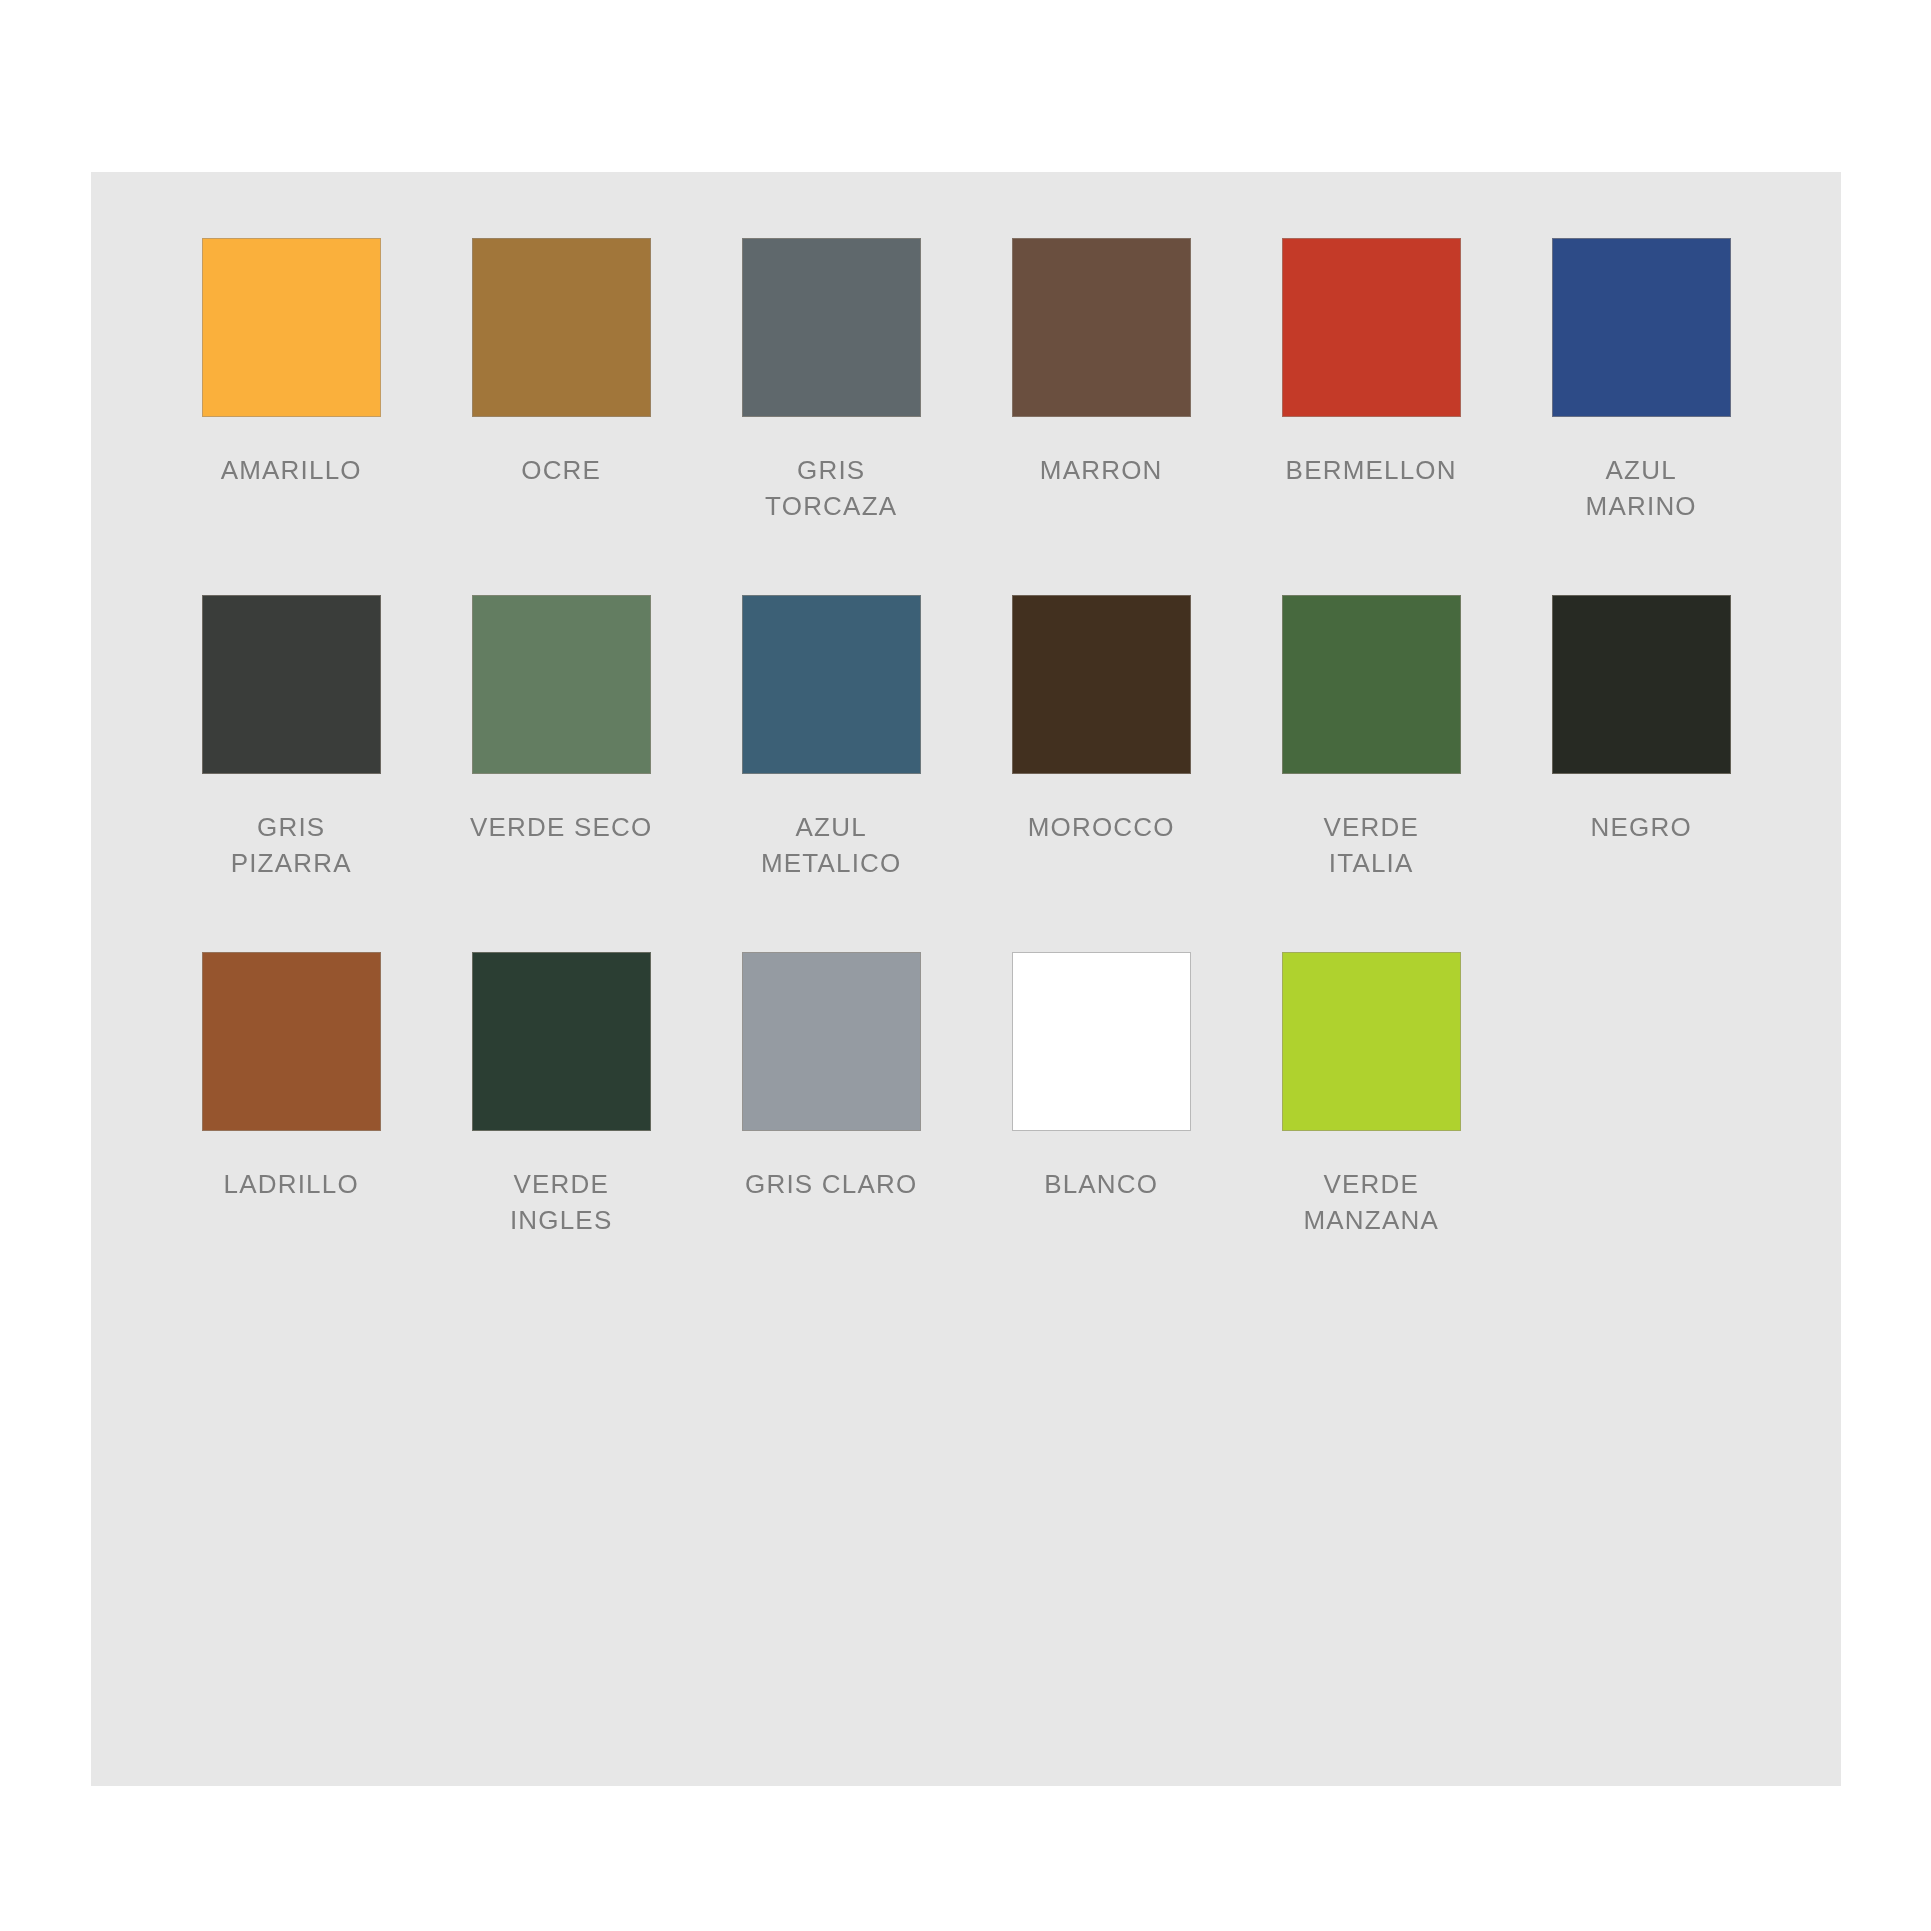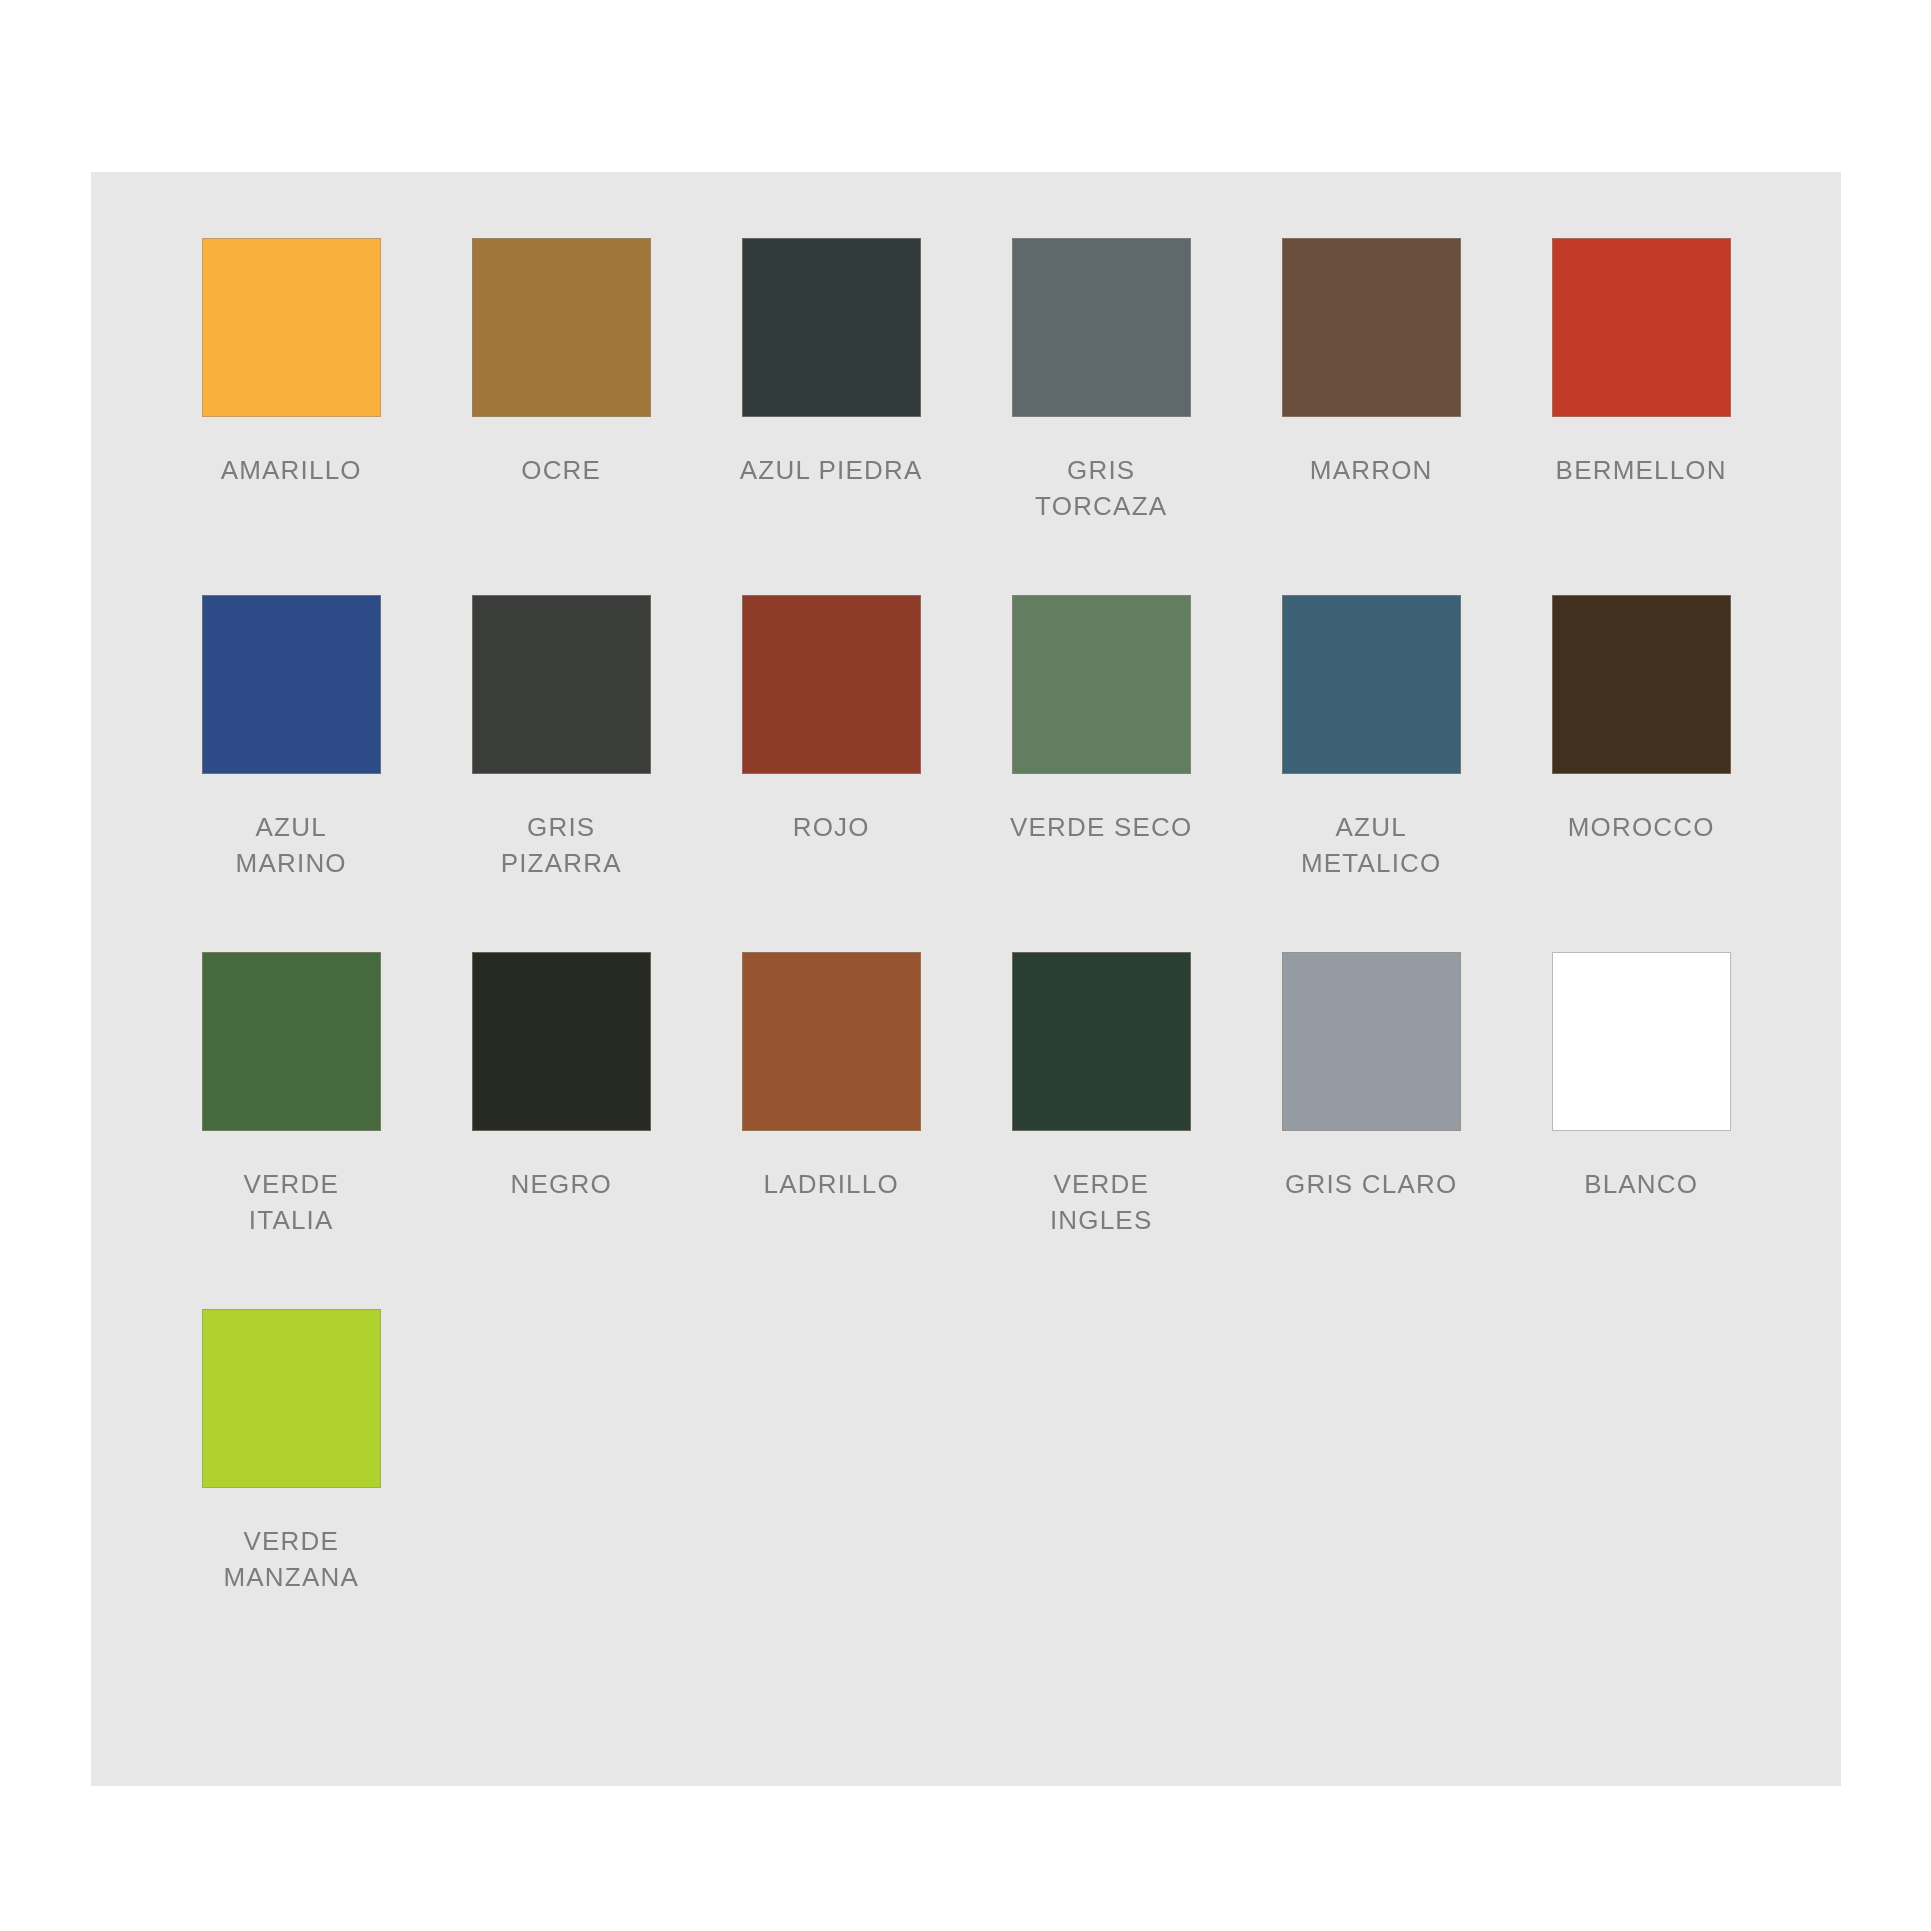--- a/index.html
+++ b/index.html
@@ -75,24 +75,20 @@
     <div id="swatch-grid">
         <div class="swatch-cell">
           <div class="swatch-chip" title="AMARILLO" style="background: rgb(250, 176, 60);"></div>
           <div class="swatch-label">AMARILLO</div>
         </div>
         <div class="swatch-cell">
           <div class="swatch-chip" title="OCRE" style="background: rgb(161, 118, 58);"></div>
           <div class="swatch-label">OCRE</div>
         </div>
         <div class="swatch-cell">
-          <div class="swatch-chip" title="AZUL PIEDRA" style="background: rgb(49, 59, 59);"></div>
-          <div class="swatch-label">AZUL PIEDRA</div>
-        </div>
-        <div class="swatch-cell">
           <div class="swatch-chip" title="GRIS TORCAZA" style="background: rgb(95, 104, 108);"></div>
           <div class="swatch-label">GRIS
 TORCAZA</div>
         </div>
         <div class="swatch-cell">
           <div class="swatch-chip" title="MARRON" style="background: rgb(106, 79, 63);"></div>
           <div class="swatch-label">MARRON</div>
         </div>
         <div class="swatch-cell">
           <div class="swatch-chip" title="BERMELLON" style="background: rgb(196, 58, 40);"></div>
@@ -100,24 +96,20 @@
         </div>
         <div class="swatch-cell">
           <div class="swatch-chip" title="AZUL MARINO" style="background: rgb(45, 75, 135);"></div>
           <div class="swatch-label">AZUL
 MARINO</div>
         </div>
         <div class="swatch-cell">
           <div class="swatch-chip" title="GRIS PIZARRA" style="background: rgb(58, 61, 58);"></div>
           <div class="swatch-label">GRIS
 PIZARRA</div>
-        </div>
-        <div class="swatch-cell">
-          <div class="swatch-chip" title="ROJO" style="background: rgb(142, 59, 40);"></div>
-          <div class="swatch-label">ROJO</div>
         </div>
         <div class="swatch-cell">
           <div class="swatch-chip" title="VERDE SECO" style="background: rgb(99, 125, 97);"></div>
           <div class="swatch-label">VERDE SECO</div>
         </div>
         <div class="swatch-cell">
           <div class="swatch-chip" title="AZUL METALICO" style="background: rgb(60, 96, 118);"></div>
           <div class="swatch-label">AZUL
 METALICO</div>
         </div>

